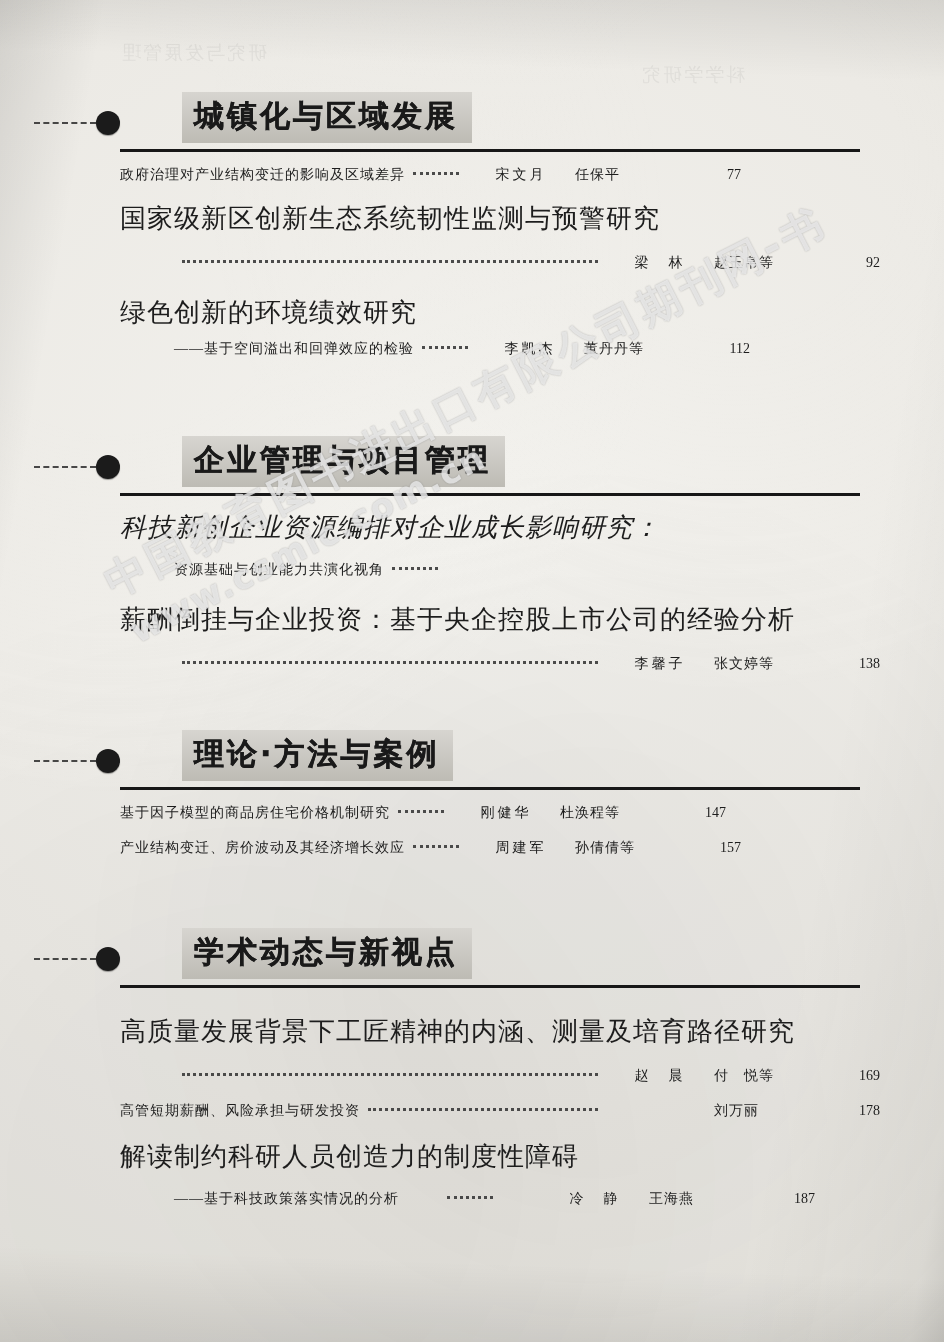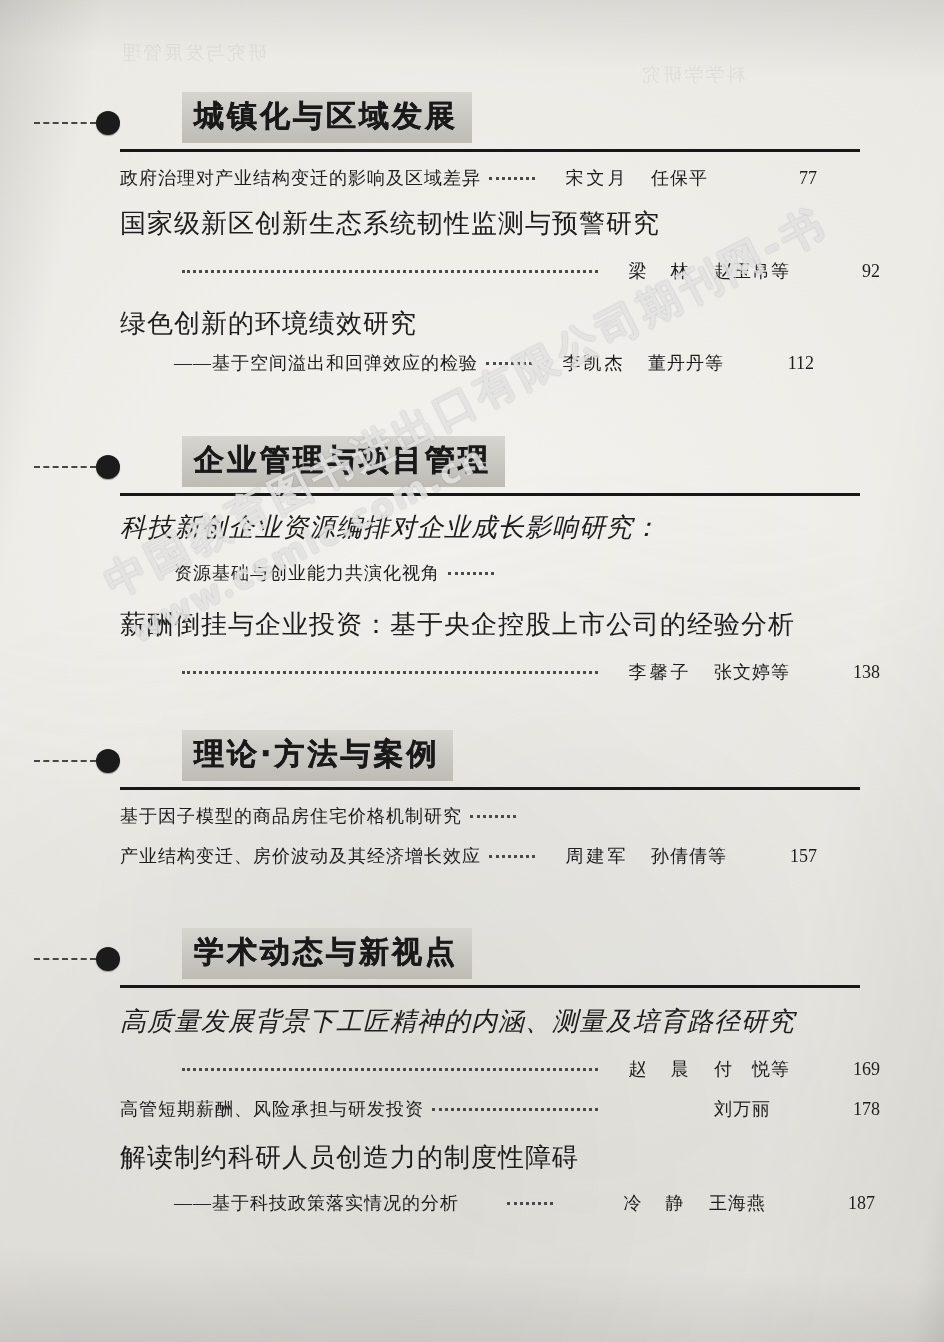--- a/index.html
+++ b/index.html
@@ -94,21 +94,21 @@
     background: #171717;
     width: 740px;
   }
 
   .entries {
     margin-top: 14px;
   }
 
   .entry {
     position: relative;
-    font-size: 18px;
+    font-size: 14px;
     color: #1d1d1d;
     line-height: 1.35;
     margin: 0 0 16px 0;
     display: flex;
     align-items: baseline;
     white-space: nowrap;
   }
   .entry .etitle {
     letter-spacing: 1px;
   }
@@ -280,20 +280,25 @@
         <div class="dot"></div>
       </div>
       <div class="sec-title">理论·方法与案例</div>
       <div class="sec-rule"></div>
 
       <div class="entries">
 
         <div class="entry" style="margin-top:12px;">
           <span class="etitle">基于因子模型的商品房住宅价格机制研究</span>
           <span class="leader short"></span>
+          <span class="authors">
+            <span class="a1">刚健华</span>
+            <span class="a2">杜涣程等</span>
+            <span class="pg">147</span>
+          </span>
         </div>
 
         <div class="entry" style="margin-top:14px;">
           <span class="etitle">产业结构变迁、房价波动及其经济增长效应</span>
           <span class="leader short"></span>
           <span class="authors">
             <span class="a1">周建军</span>
             <span class="a2">孙倩倩等</span>
             <span class="pg">157</span>
           </span>
@@ -305,21 +310,21 @@
     <div class="section" style="top:928px;">
       <div class="marker">
         <div class="dash"></div>
         <div class="dot"></div>
       </div>
       <div class="sec-title">学术动态与新视点</div>
       <div class="sec-rule"></div>
 
       <div class="entries">
 
-        <div class="standalone" style="margin-top:16px;font-style:italic;">高质量发展背景下工匠精神的内涵、测量及培育路径研究</div>
+        <div class="standalone" style="margin-top:26px;">高质量发展背景下工匠精神的内涵、测量及培育路径研究</div>
 
         <div class="entry indent" style="margin-top:18px;">
           <span class="etitle"></span>
           <span class="leader"></span>
           <span class="authors">
             <span class="a1">赵　晨</span>
             <span class="a2">付　悦等</span>
             <span class="pg">169</span>
           </span>
         </div>

